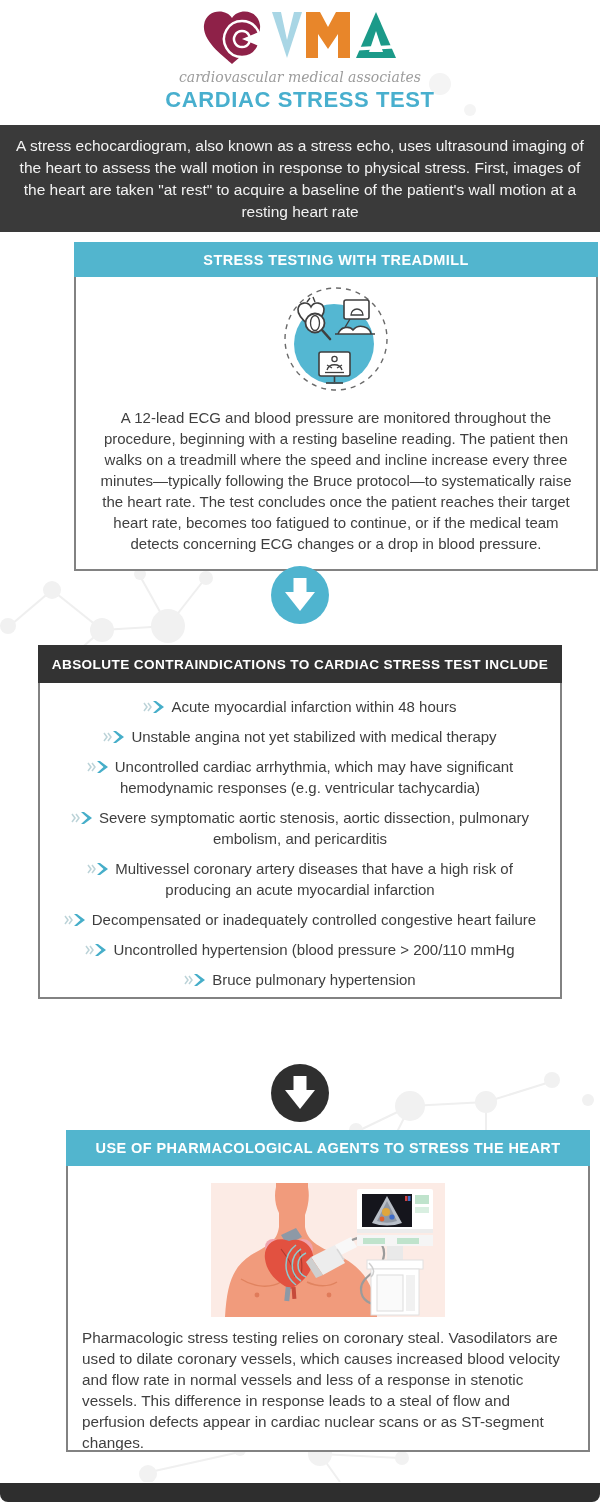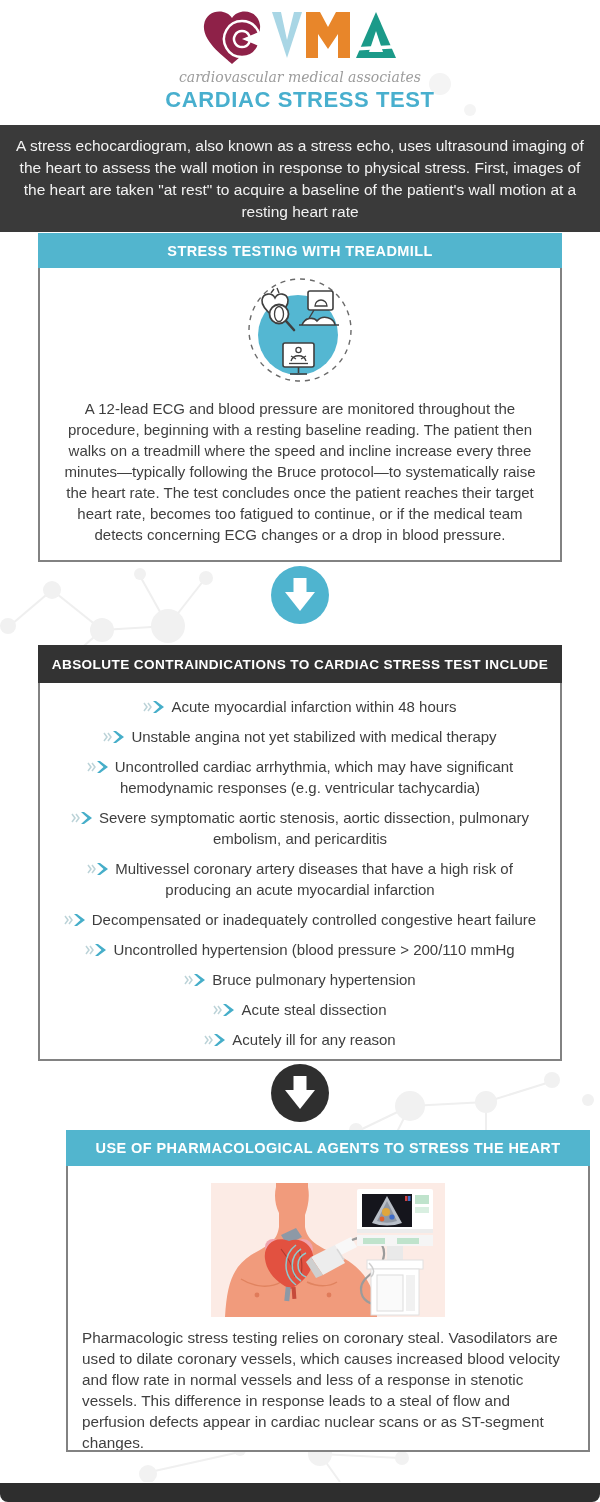--- a/index.html
+++ b/index.html
@@ -21,27 +21,27 @@
          font-size:15.5px;line-height:1.42;box-sizing:border-box;padding:0 10px;z-index:2;}
 
   
   .card{position:absolute;left:38px;width:524px;z-index:2;}
   .card-header{height:35px;display:flex;align-items:center;justify-content:center;
                color:#ffffff;font-weight:bold;font-size:14.5px;letter-spacing:.4px;text-align:center;}
   .card-header.teal{background:#52b5ce;}
   .card-header.dark{background:#333333;font-size:13.6px;height:38px;}
   .card-body{background:#ffffff;border:2px solid #828282;border-top:none;box-sizing:border-box;overflow:hidden;}
 
-  #card-treadmill{top:233px;}
+  #card-treadmill{top:242px;margin-left:36px;}
   #card-treadmill .card-body{height:294px;text-align:center;}
   #card-treadmill .card-body svg{margin-top:8px;}
   .body-text{color:#3f3f3f;font-size:15px;line-height:21px;margin:6px 18px 0;}
 
   #card-contra{top:645px;}
-  #card-contra .card-body{height:378px;padding-top:13px;}
+  #card-contra .card-body{height:316px;padding-top:13px;}
   .contra-list{list-style:none;margin:0;padding:0;}
   .contra-list li{text-align:center;color:#3e3e3e;font-size:15px;line-height:21px;margin:0 14px 9px;}
   .bullet{display:inline-block;vertical-align:-2px;margin-right:6px;}
 
   #card-pharma{top:1130px;padding-left:28px;}
   #card-pharma .card-header{height:36px;}
   #card-pharma .card-body{height:286px;padding-top:17px;}
   #card-pharma .card-body svg{display:block;margin:0 auto;}
   #card-pharma .body-text{margin:10px 14px 0;font-size:15.3px;}
 

